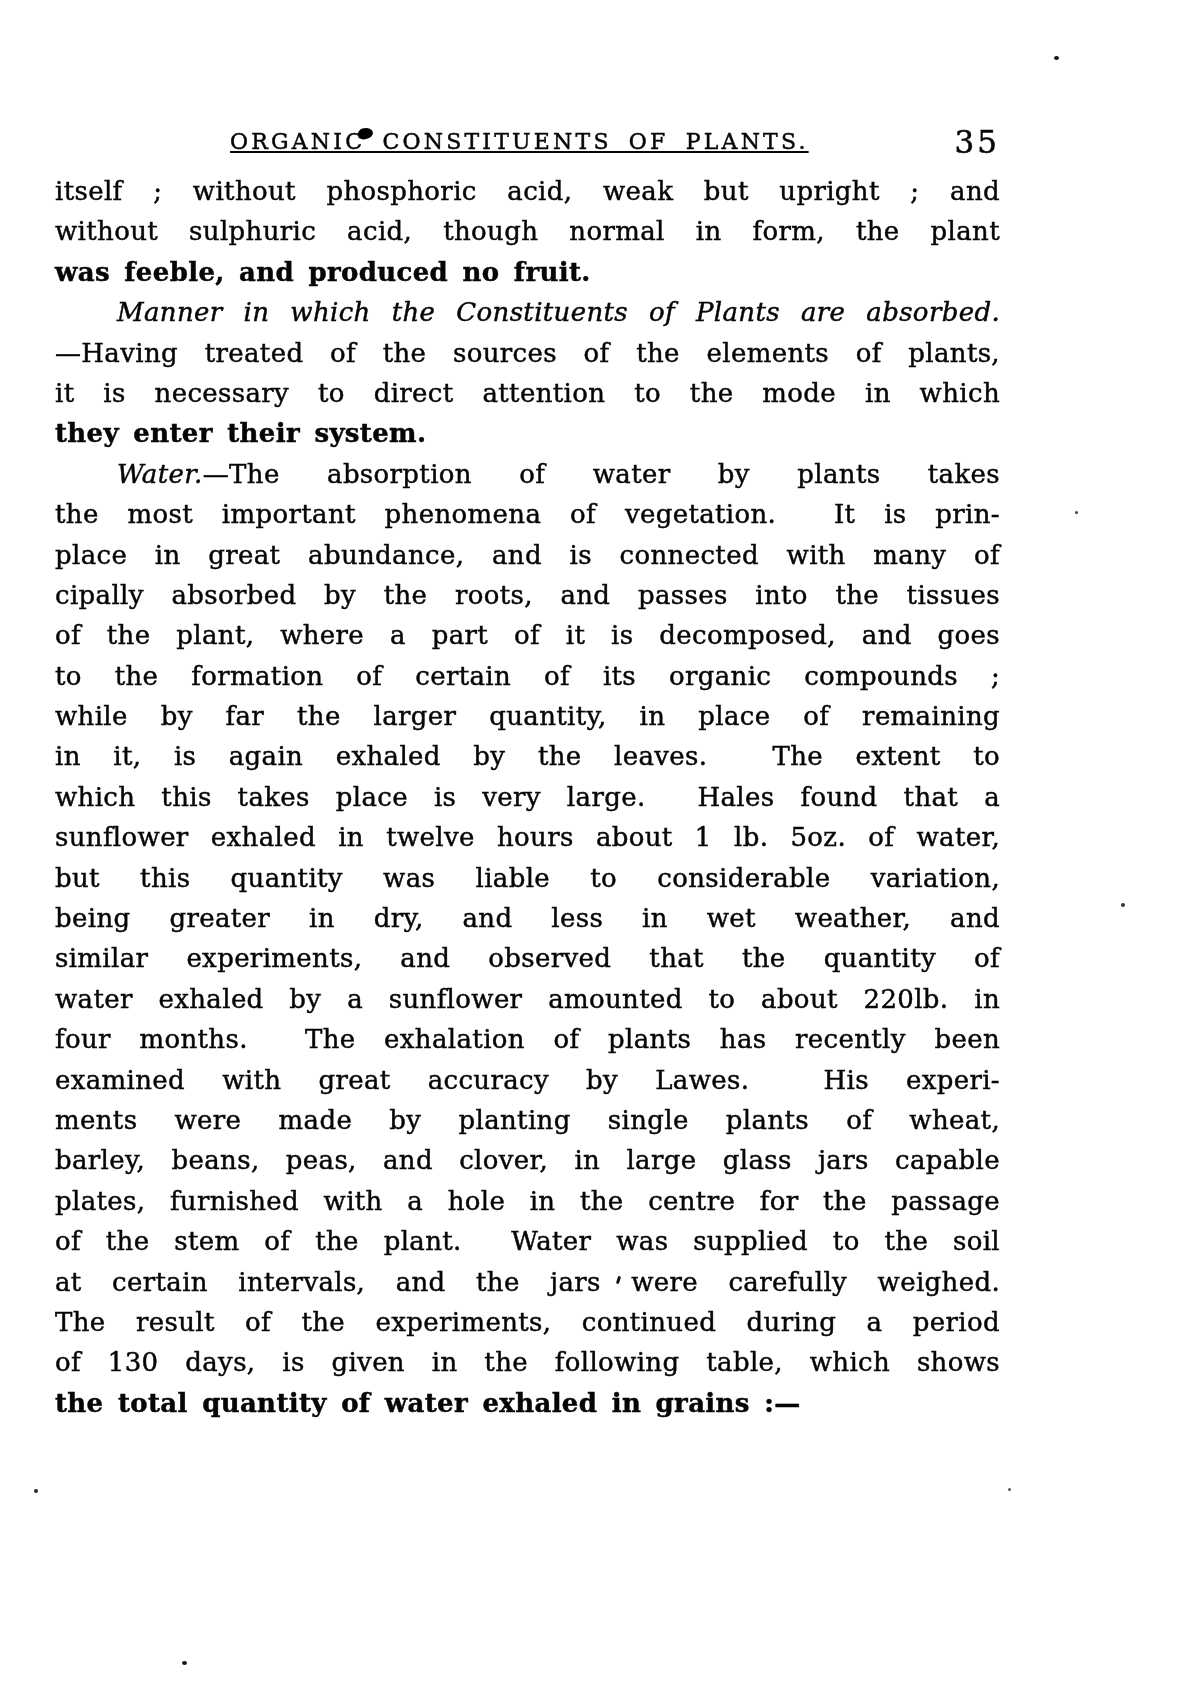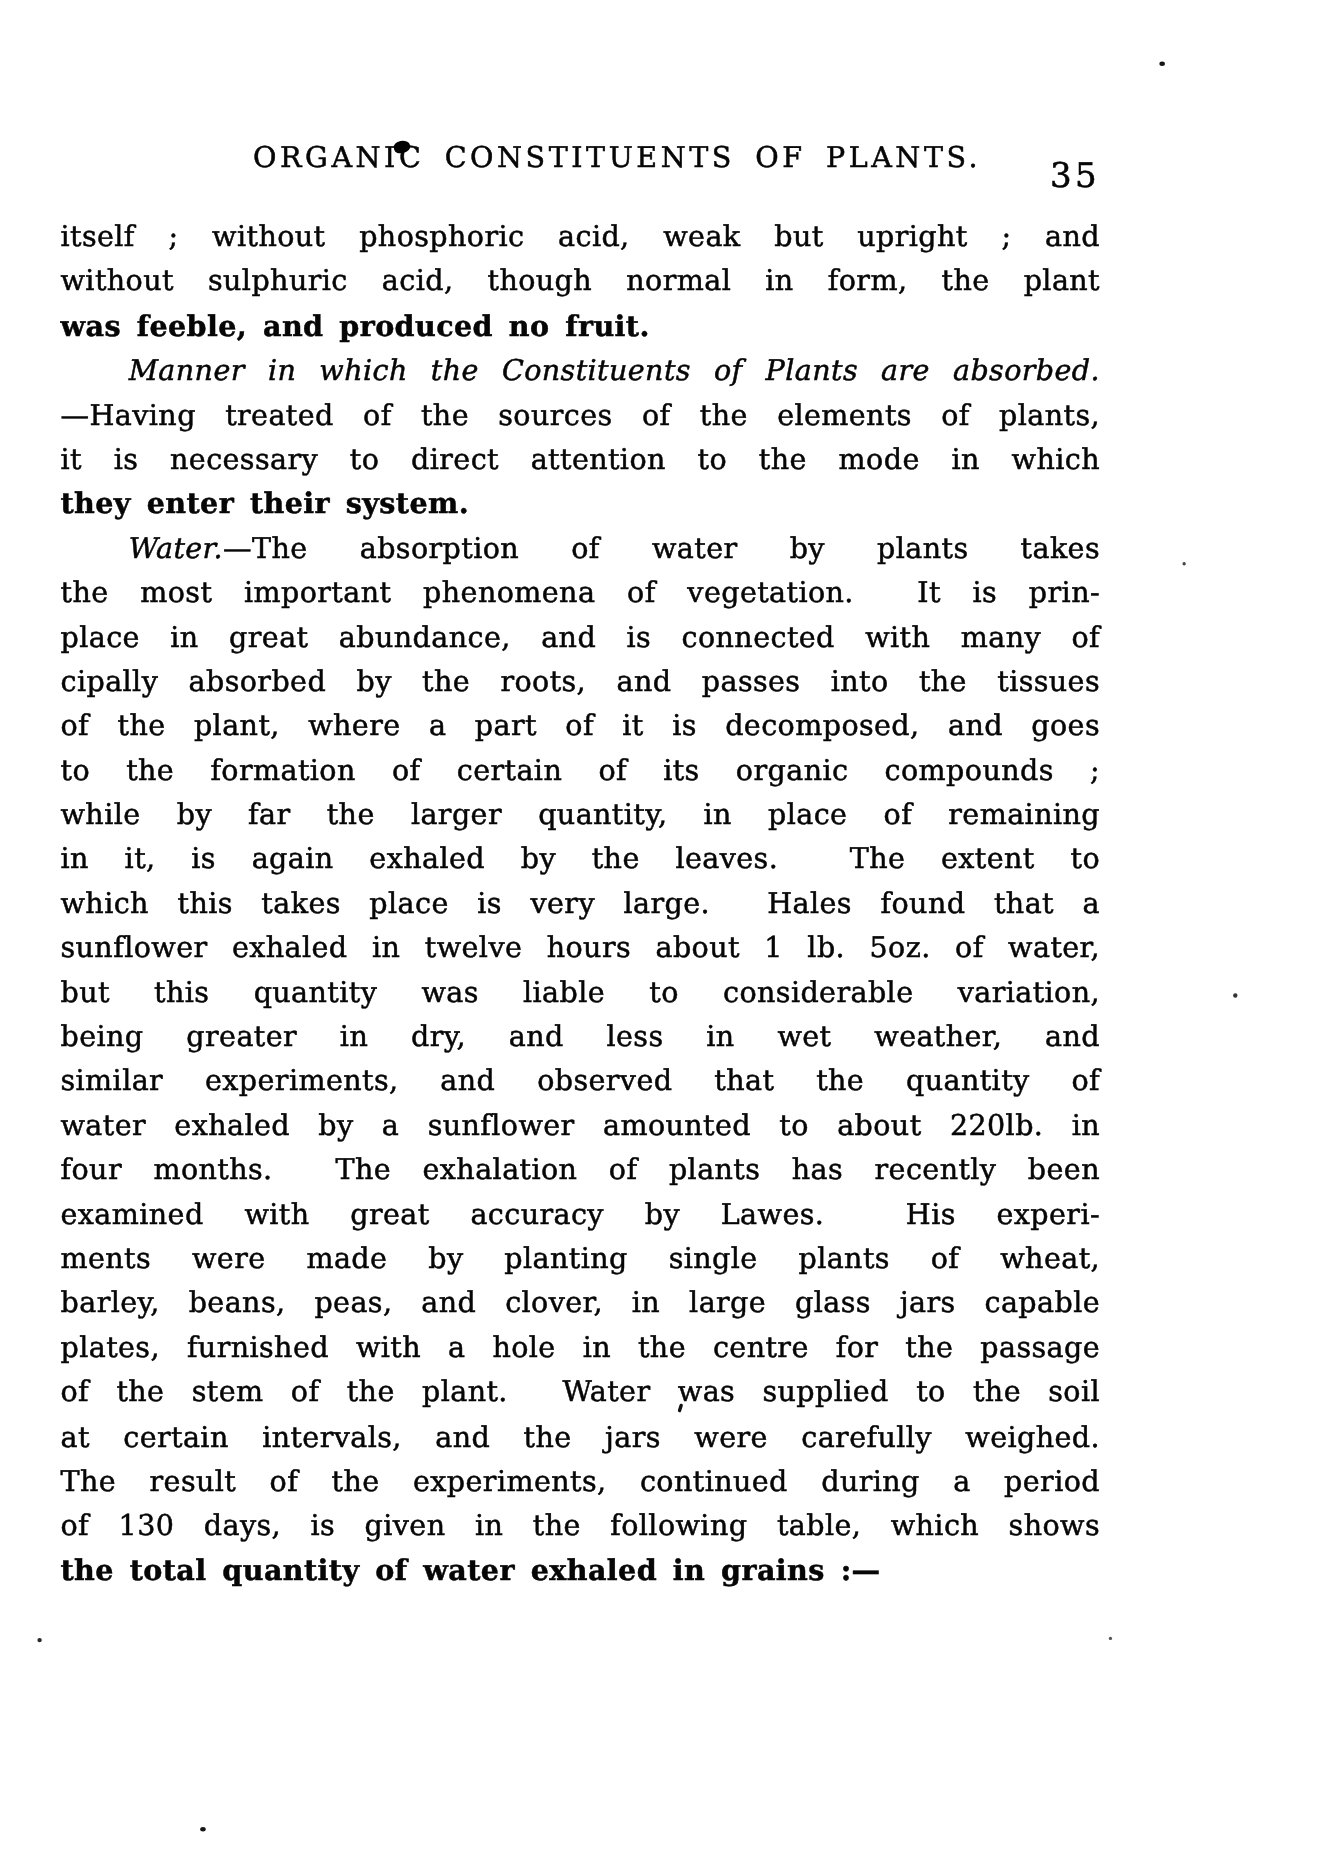--- a/index.html
+++ b/index.html
@@ -10,40 +10,40 @@
     background: #ffffff;
     font-family: "DejaVu Serif", "Liberation Serif", serif;
     color: #060606;
     overflow: hidden;
   }
   
   .head-title {
     position: absolute;
     left: 230px;
     top: 129px;
-    font-size: 26px;
+    font-size: 22px;
     letter-spacing: 3.2px;
     word-spacing: 7px;
     white-space: nowrap;
+    text-decoration: underline;
     -webkit-text-stroke: 0.45px #060606;
   }
   .page-number {
     position: absolute;
     right: 200px;
     top: 124px;
     font-size: 31px;
     letter-spacing: 3px;
-    margin-top: 18px;
     -webkit-text-stroke: 0.5px #060606;
   }
   
   .body-text {
     position: absolute;
     left: 55px;
-    top: 196px;
+    top: 171px;
     width: 945px;
   }
   .line {
     height: 40.4px;
     line-height: 40.4px;
     font-size: 26px;
     letter-spacing: 0.35px;
     white-space: nowrap;
     text-align: justify;
     text-align-last: justify;

